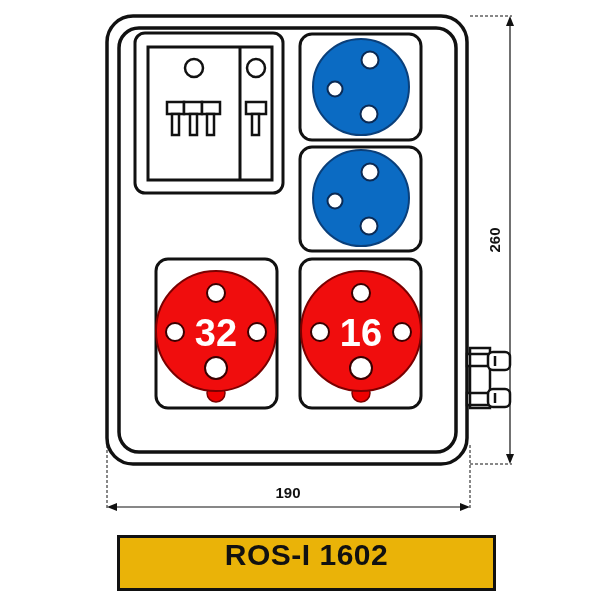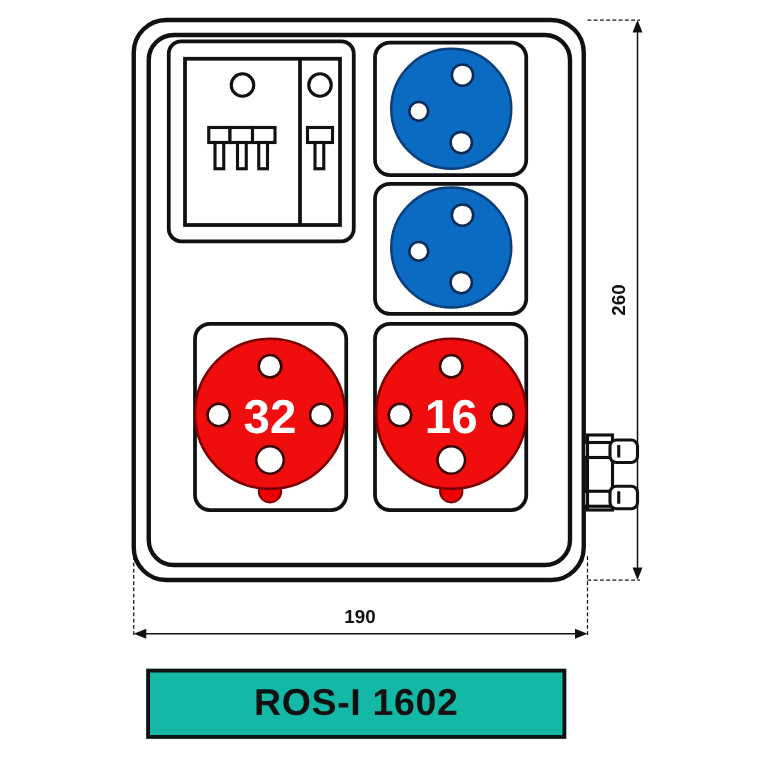--- a/index.html
+++ b/index.html
@@ -1,21 +1,21 @@
 <!DOCTYPE html>
 <html><head>
 <meta charset="utf-8">
 <style>
   html, body { margin:0; padding:0; background:#ffffff; }
   body { width:608px; height:606px; position:relative; overflow:hidden; font-family:"Liberation Sans", sans-serif; }
   svg { position:absolute; left:0; top:0; }
   .dim-text { font-family:"Liberation Sans", sans-serif; font-weight:bold; font-size:15px; fill:#111; }
   .socket-label { font-family:"Liberation Sans", sans-serif; font-weight:bold; font-size:38px; fill:#ffffff; }
-  .model-box { position:absolute; left:117px; top:535px; width:336px; height:56px; border:3px solid #111; box-sizing:border-box;
-    display:flex; align-items:center; justify-content:center; background:#14b8a6; }
+  .model-box { position:absolute; left:117px; top:535px; width:379px; height:56px; border:3px solid #111; box-sizing:border-box;
+    display:flex; align-items:flex-start; justify-content:center; background:#eab308; }
   .model-text { font-family:"Liberation Sans", sans-serif; font-weight:bold; font-size:30px; color:#111; letter-spacing:0.5px; }
 </style>
 </head>
 <body>
 
 <svg width="608" height="606" viewBox="0 0 608 606">
 
   <g stroke="#111" fill="none">
     <line x1="470" y1="16" x2="512" y2="16" stroke-width="1" stroke-dasharray="3,2"></line>
     <line x1="470" y1="464" x2="512" y2="464" stroke-width="1" stroke-dasharray="3,2"></line>

